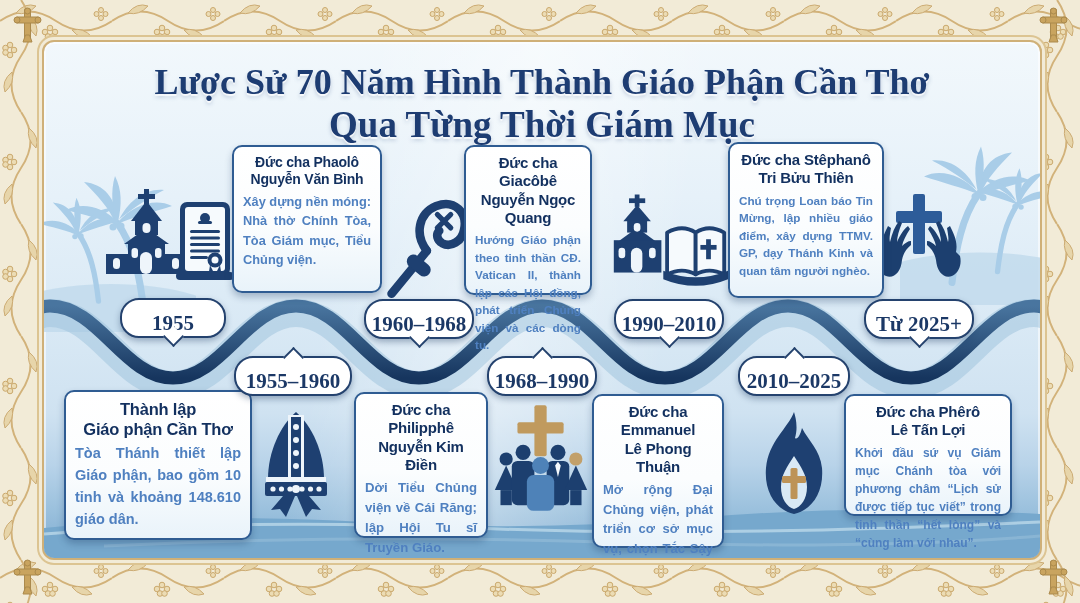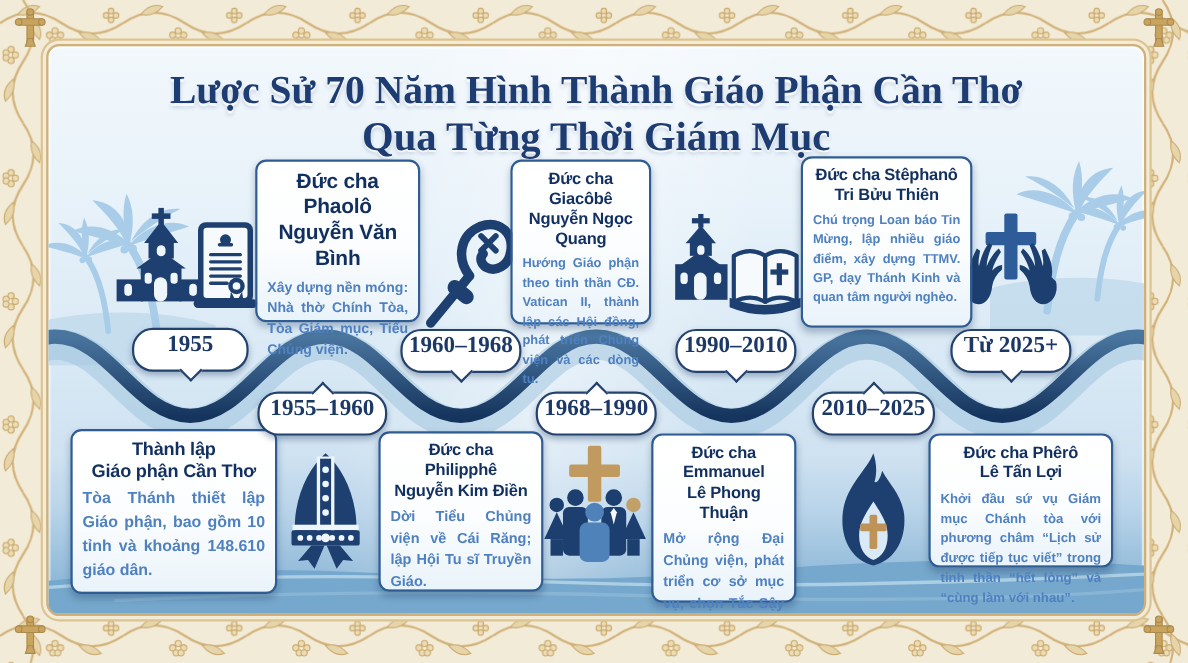--- a/index.html
+++ b/index.html
@@ -31,21 +31,21 @@
   
   .card{position:absolute;z-index:4;box-sizing:border-box;
     background:linear-gradient(180deg,#ffffff 0%,#fbfdfe 55%,#e9f3fa 100%);
     border:2px solid #2f5c92;border-radius:10px;padding:7px 9px 5px;
     box-shadow:0 4px 7px rgba(25,55,95,.3);display:flex;flex-direction:column;}
   .card-title{font-weight:700;color:#12305f;text-align:center;line-height:1.22;letter-spacing:-0.2px;}
   .card-body{margin-top:4px;color:#4f80c0;font-weight:700;text-align:justify;line-height:1.5;}
   
   .wave{position:absolute;left:0;top:230px;width:996px;height:140px;z-index:3;}
   .bubble{position:absolute;z-index:5;background:#fff;border:2px solid #24426e;border-radius:19px;
-    display:flex;align-items:flex-start;justify-content:center;box-sizing:border-box;
+    display:flex;align-items:flex-end;justify-content:center;box-sizing:border-box;
     font-family:"Liberation Serif",serif;font-weight:700;font-size:21px;color:#1b3866;
     box-shadow:0 3px 6px rgba(20,50,90,.35);}
   .tip{position:absolute;width:13px;height:13px;background:#fff;transform:rotate(45deg);left:calc(50% - 7px);}
   .tip-down{bottom:-8px;border-right:2px solid #24426e;border-bottom:2px solid #24426e;}
   .tip-up{top:-8px;border-left:2px solid #24426e;border-top:2px solid #24426e;}
   .icon{position:absolute;z-index:4;}
 </style>
 </head>
 <body>
 
@@ -223,21 +223,21 @@
     </svg>
 
     <svg class="icon" style="left:824px;top:150px;width:102px;height:104px" viewBox="0 0 102 104">
       <rect x="45" y="2" width="12" height="60" rx="2" fill="#2d5c99"></rect>
       <rect x="28" y="19" width="46" height="12" rx="2" fill="#2d5c99"></rect>
       <use href="#handLShape" fill="#1c3f6f"></use>
       <use href="#handLShape" fill="#1c3f6f" transform="translate(102,0) scale(-1,1)"></use>
     </svg>
 
     <div class="card" style="left:188px;top:103px;width:150px;height:148px">
-      <div class="card-title" style="font-size:19px">
+      <div class="card-title" style="font-size:14px">
         <div>Đức cha Phaolô</div>
         <div>Nguyễn Văn Bình</div>
       </div>
       <div class="card-body" style="font-size:12.8px">Xây dựng nền móng: Nhà thờ Chính Tòa, Tòa Giám mục, Tiểu Chủng viện.</div>
     </div>
 
     <div class="card" style="left:420px;top:103px;width:128px;height:150px">
       <div class="card-title" style="font-size:15px">
         <div>Đức cha Giacôbê</div>
         <div>Nguyễn Ngọc Quang</div>
@@ -347,21 +347,21 @@
     </svg>
 
     <div class="card" style="left:20px;top:348px;width:188px;height:150px">
       <div class="card-title" style="font-size:16.5px">
         <div>Thành lập</div>
         <div>Giáo phận Cần Thơ</div>
       </div>
       <div class="card-body" style="font-size:14.5px">Tòa Thánh thiết lập Giáo phận, bao gồm 10 tỉnh và khoảng 148.610 giáo dân.</div>
     </div>
 
-    <div class="card" style="left:300px;top:350px;width:150px;height:146px">
+    <div class="card" style="left:310px;top:350px;width:134px;height:146px">
       <div class="card-title" style="font-size:15px">
         <div>Đức cha Philipphê</div>
         <div>Nguyễn Kim Điền</div>
       </div>
       <div class="card-body" style="font-size:13.2px">Dời Tiểu Chủng viện về Cái Răng; lập Hội Tu sĩ Truyền Giáo.</div>
     </div>
 
     <div class="card" style="left:548px;top:352px;width:132px;height:154px">
       <div class="card-title" style="font-size:15px">
         <div>Đức cha Emmanuel</div>

